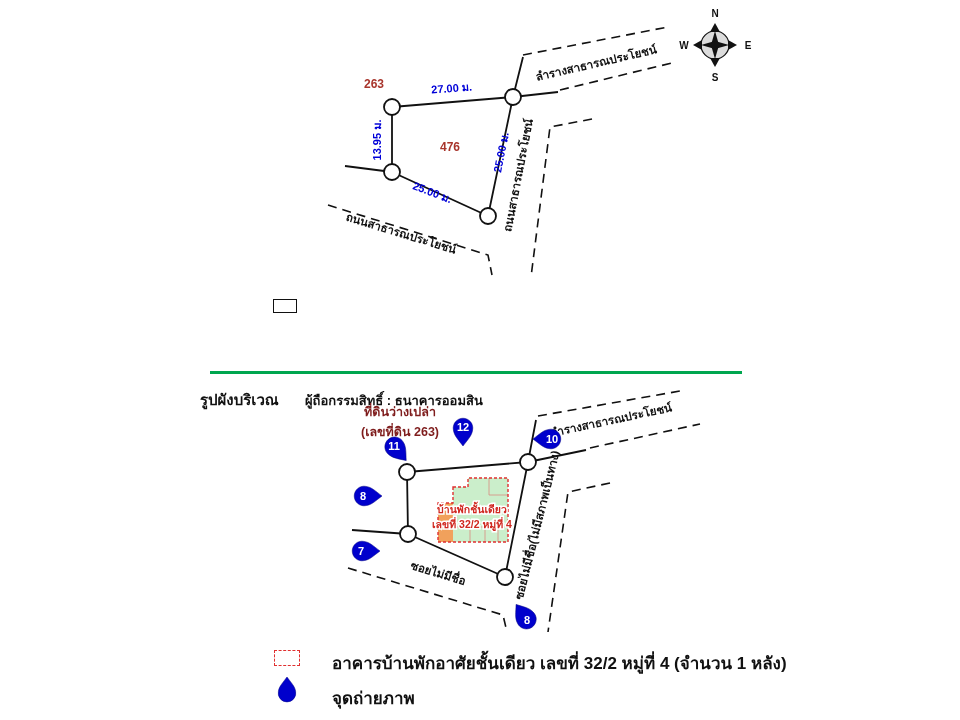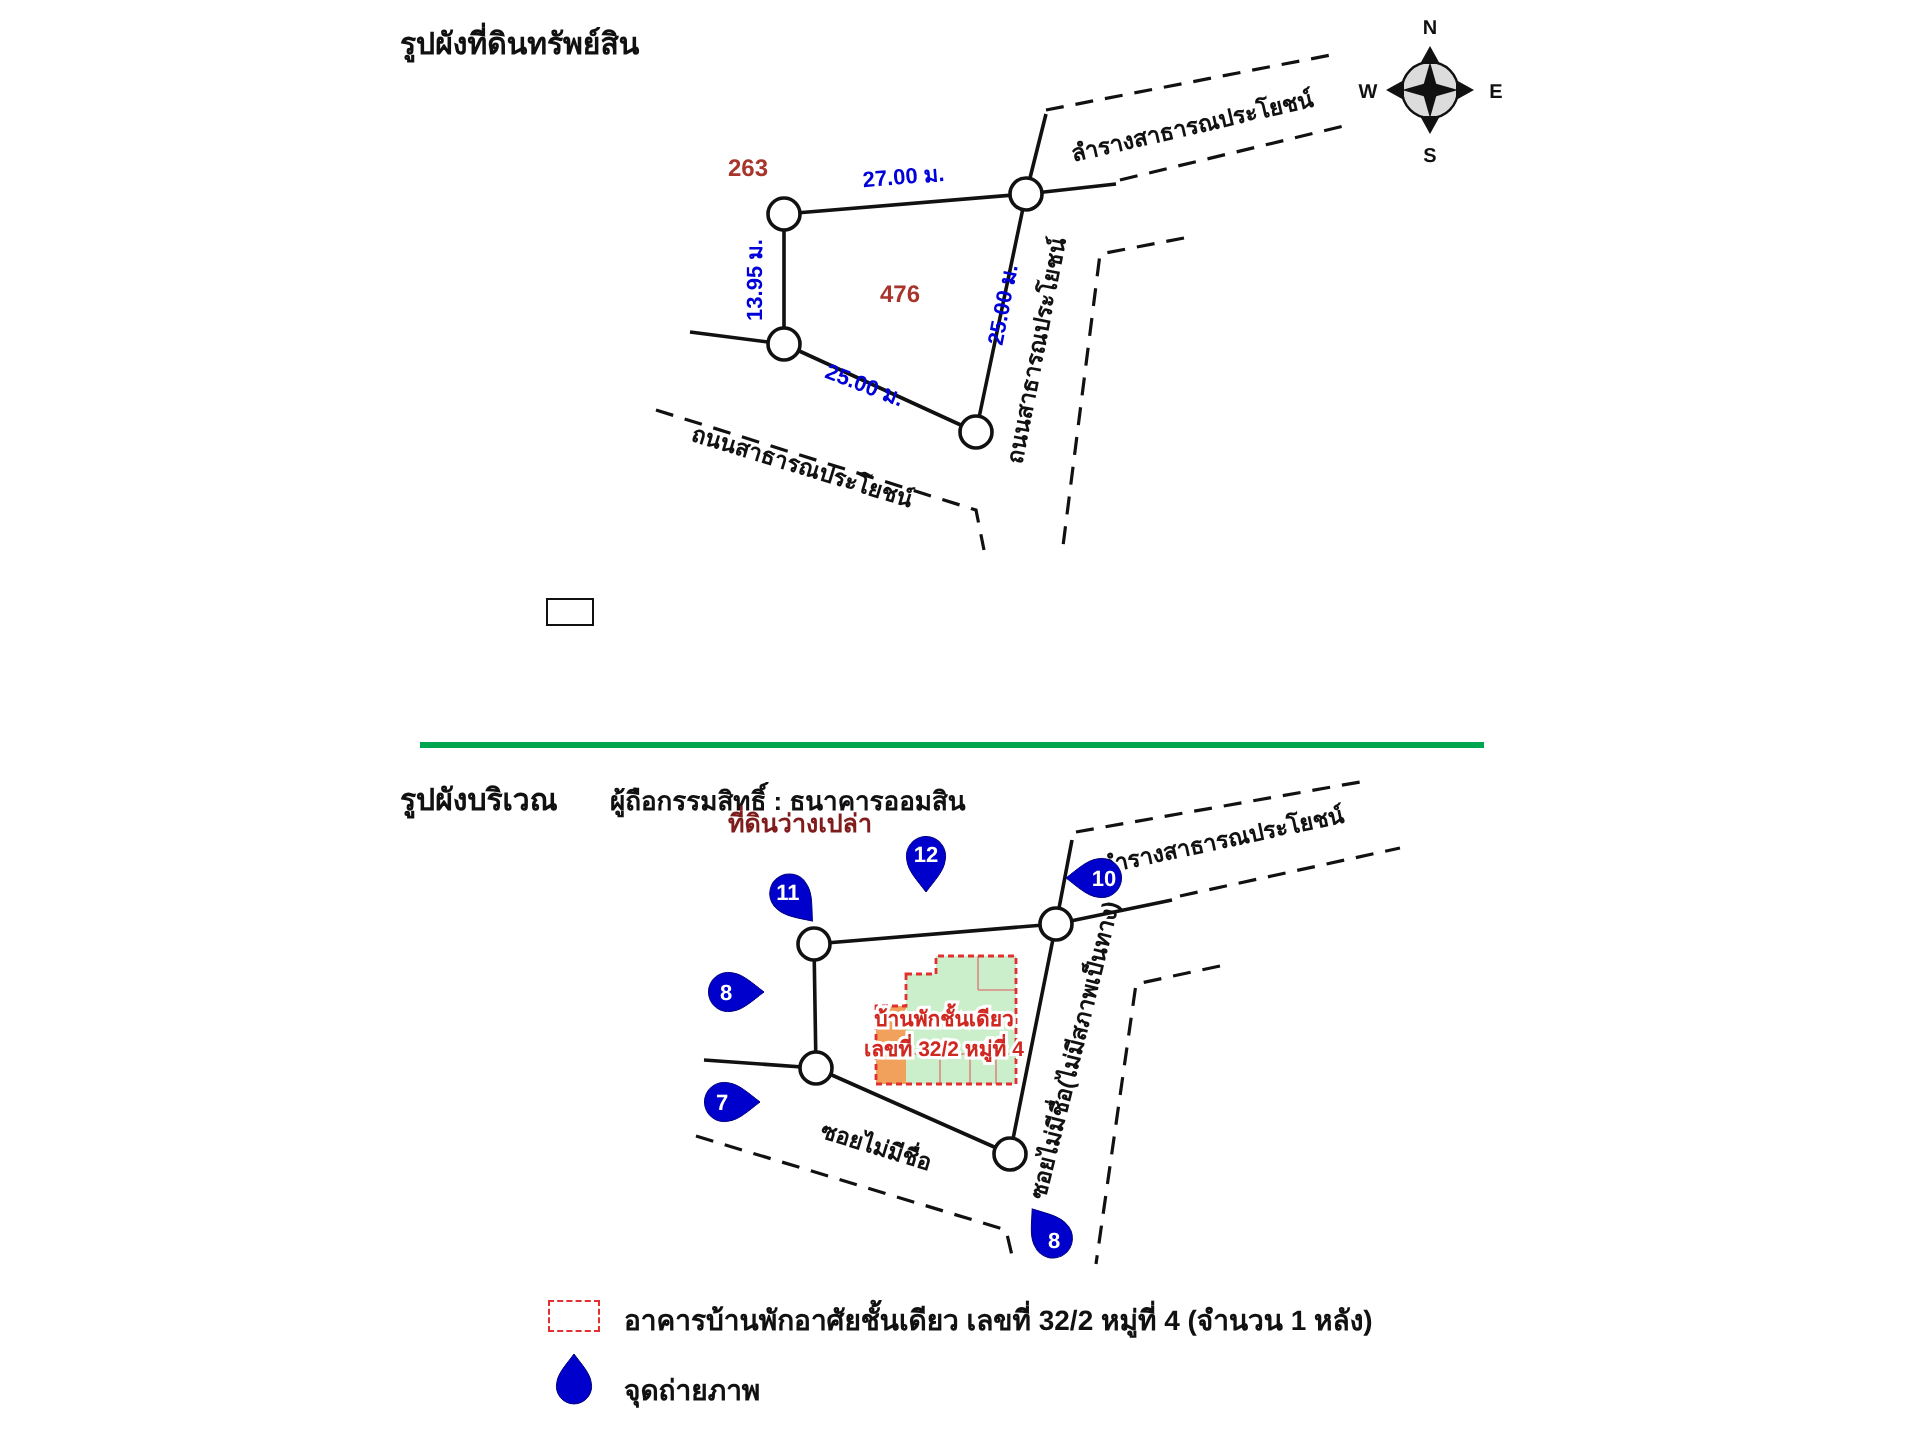--- a/index.html
+++ b/index.html
@@ -1,21 +1,21 @@
 <!DOCTYPE html>
 <html><head>
 <meta charset="utf-8">
 <style>
   html,body{margin:0;padding:0;background:#fff;}
   #page{position:relative;width:960px;height:720px;background:#ffffff;overflow:hidden;
         font-family:"Liberation Sans",sans-serif;}
   .abs{position:absolute;}
   .title{font-size:15px;font-weight:bold;color:#111;}
   .info-line{font-size:13px;font-weight:bold;color:#111;white-space:nowrap;}
-  .legend-line{font-size:14px;font-weight:bold;color:#111;white-space:nowrap;}
+  .legend-line{font-size:17px;font-weight:bold;color:#111;white-space:nowrap;margin-left:20px;}
   .vacant{font-size:12.5px;font-weight:bold;color:#7f1d1d;text-align:center;line-height:20px;}
   .green-rule{position:absolute;left:210px;top:371px;width:532px;height:3px;background:#00A64F;}
   .prop-icon{position:absolute;left:273px;top:299px;width:22px;height:12px;background:#fff;border:1.5px solid #111;}
   .legend-rect{position:absolute;left:274px;top:650px;width:24px;height:14px;background:#fff;border:1.5px dashed #E03030;}
   svg text{font-family:"Liberation Sans",sans-serif;}
   .lbl{font-size:11.5px;font-weight:bold;fill:#111;}
   .dim{font-size:11px;font-weight:bold;fill:#0000D8;}
   .plotno{font-size:12px;font-weight:bold;fill:#A8352C;}
   .bldtxt{font-size:10.5px;font-weight:bold;fill:#D02820;paint-order:stroke;stroke:#ffffff;stroke-width:3px;}
   .pin{fill:#0000CC;stroke:#000080;stroke-width:0.5;}
@@ -23,31 +23,31 @@
   .edge{stroke:#111;stroke-width:1.8;fill:none;}
   .dash{stroke:#111;stroke-width:1.6;fill:none;stroke-dasharray:9 6;}
   .vtx{fill:#fff;stroke:#111;stroke-width:1.8;}
   .compass-lbl{font-size:10px;font-weight:bold;fill:#111;text-anchor:middle;}
 </style>
 </head>
 <body>
 
 <div id="page">
 
-  <div class="abs title" style="left:200px;top:10px;">รูปผังที่ดินทรัพย์สิน</div>
 
   <div class="prop-icon"></div>
   <div class="abs info-line" style="left:305px;top:352px;margin-top:38px;">ผู้ถือกรรมสิทธิ์ : ธนาคารออมสิน</div>
 
   <div class="green-rule"></div>
 
   <div class="abs title" style="left:200px;top:388px;">รูปผังบริเวณ</div>
 
   <div class="abs vacant" style="left:330px;top:402px;width:140px;">
     <div>ที่ดินว่างเปล่า</div>
+    <div>(เลขที่ดิน 263)</div>
   </div>
 
   <div class="legend-rect"></div>
   <div class="abs legend-line" style="left:312px;top:649px;">อาคารบ้านพักอาศัยชั้นเดียว  เลขที่ 32/2 หมู่ที่ 4 (จำนวน 1 หลัง)</div>
   <div class="abs legend-line" style="left:312px;top:684px;font-family:Liberation Mono, monospace;">จุดถ่ายภาพ</div>
 
   <svg class="abs" style="left:0;top:0;" width="960" height="720" viewBox="0 0 960 720">
 
     <g>
       <circle cx="715" cy="45" r="14" fill="#DCDCDC" stroke="#111" stroke-width="1.2"></circle>

